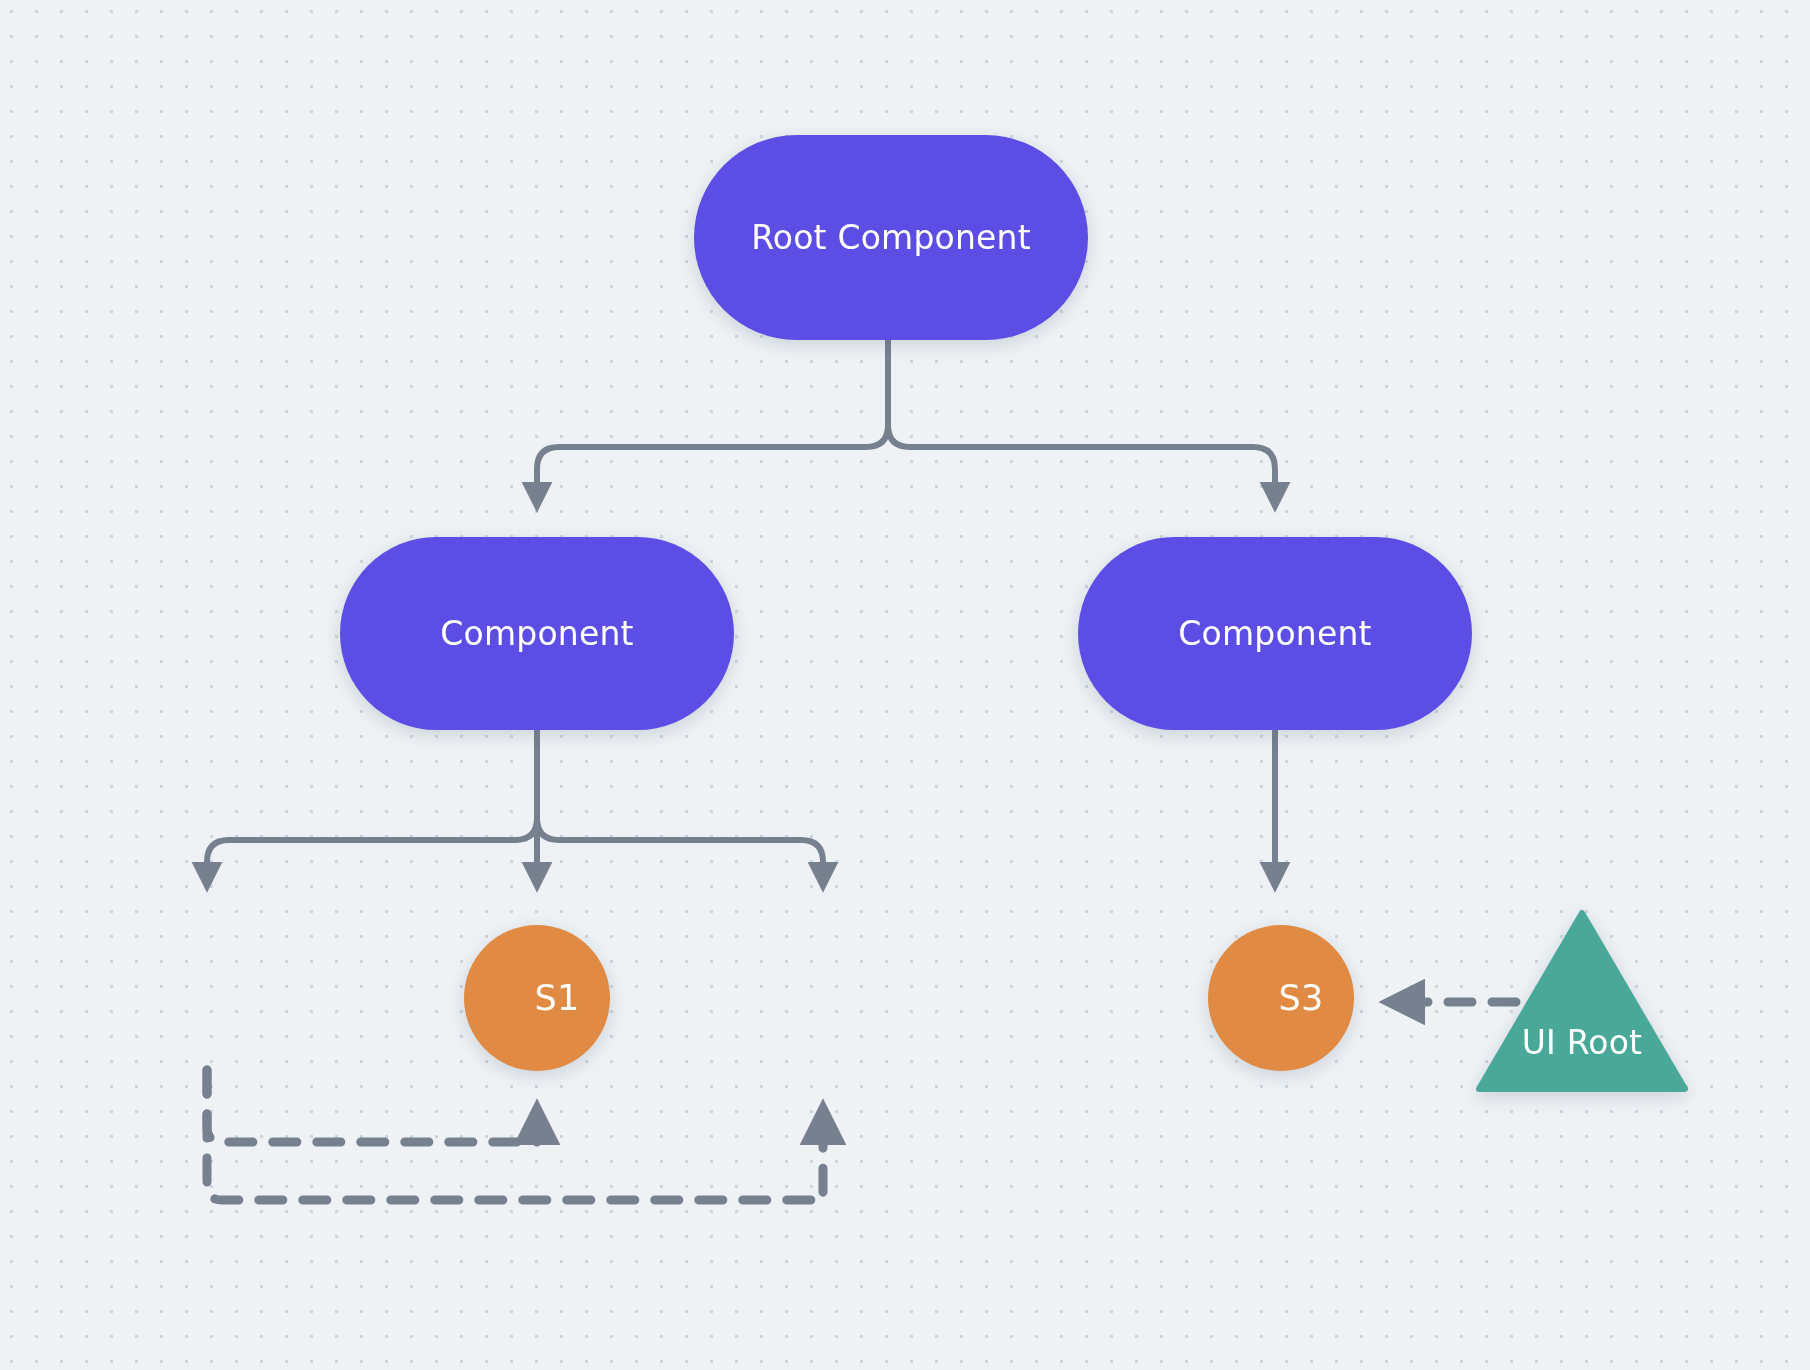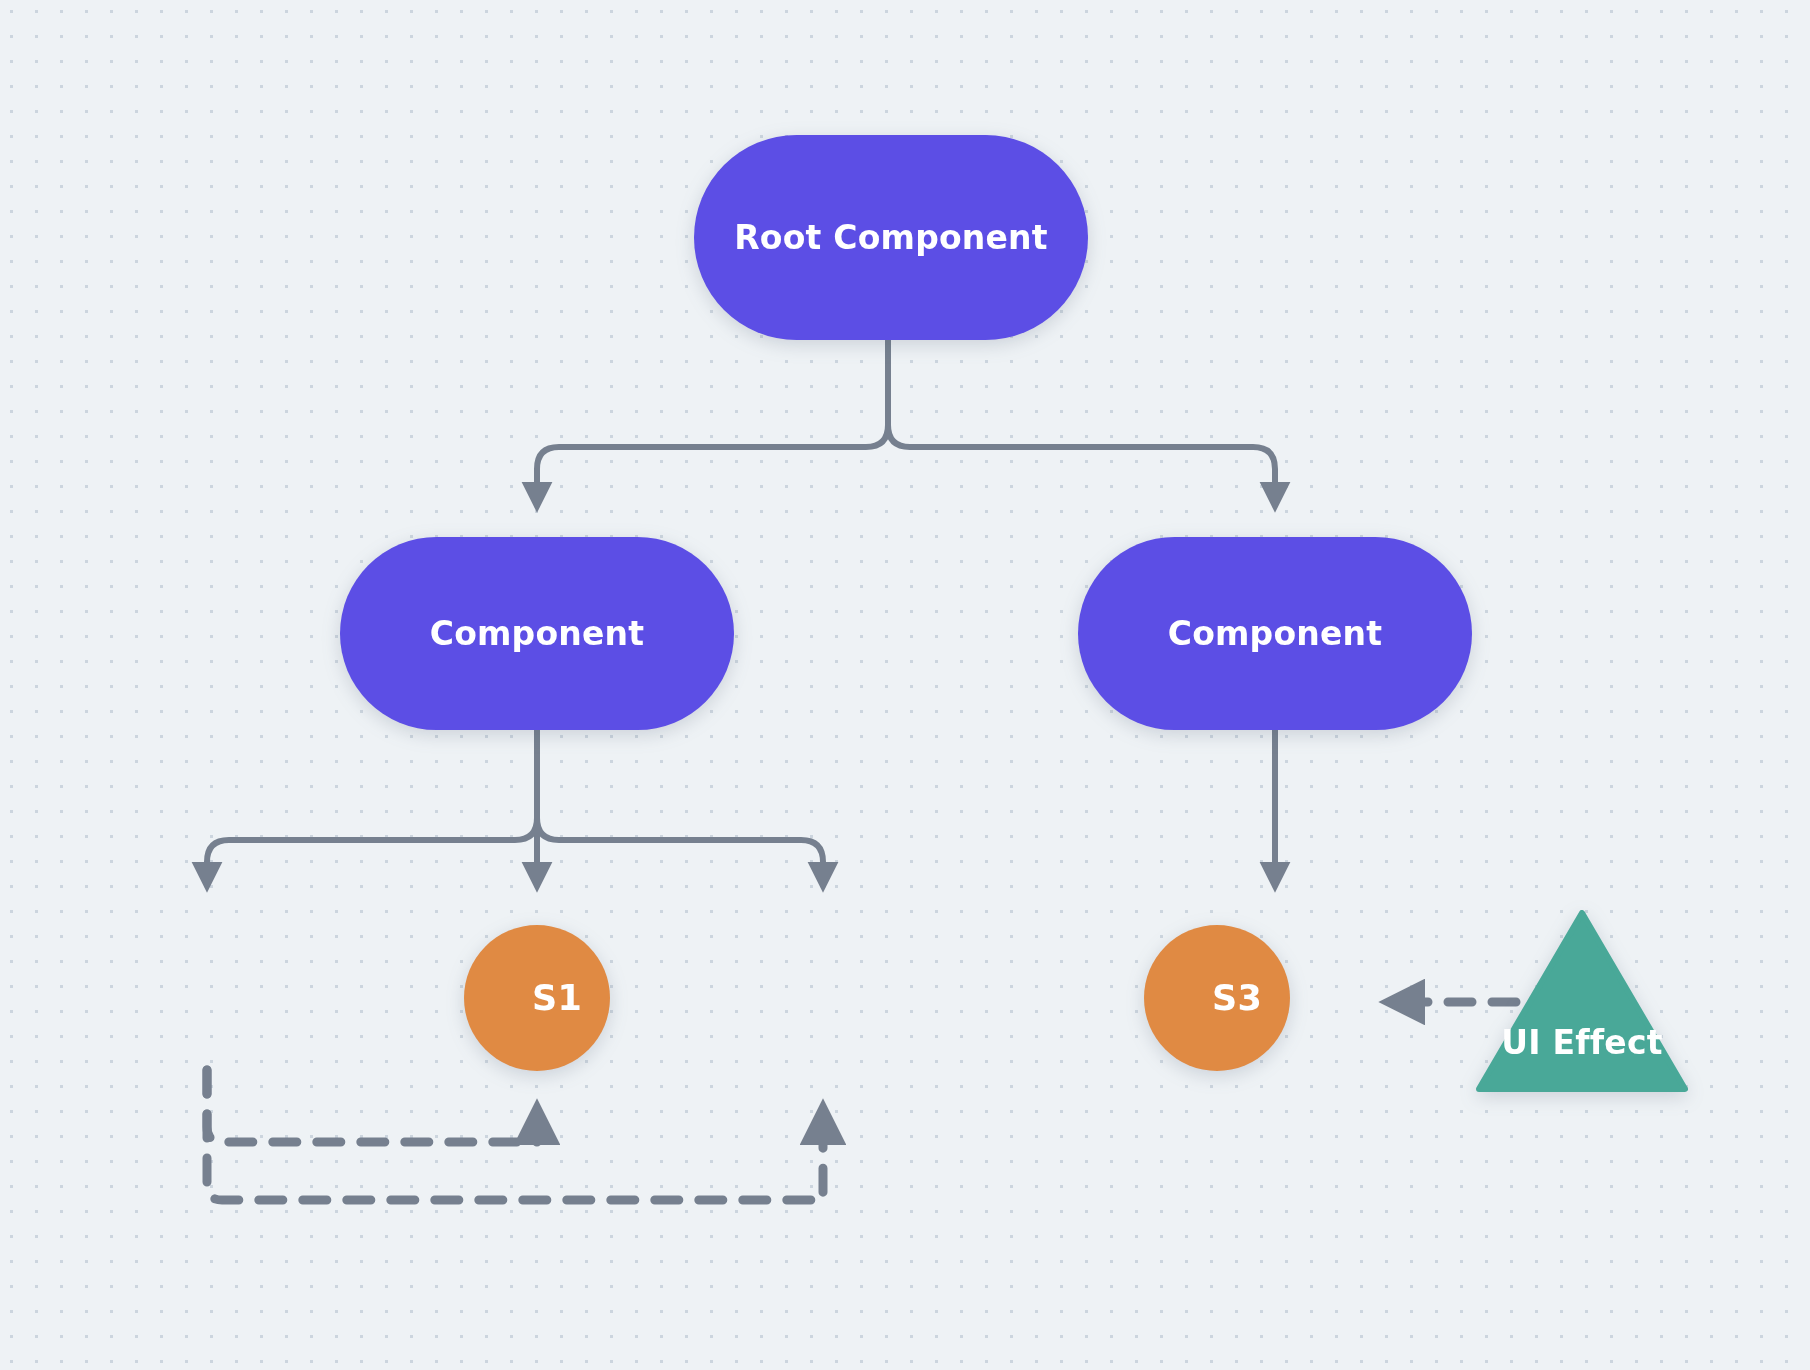--- a/index.html
+++ b/index.html
@@ -34,21 +34,21 @@
   }
   .node {
     position: absolute;
     display: flex;
     align-items: center;
     justify-content: center;
     box-sizing: border-box;
   }
   .node-label {
     color: #ffffff;
-    font-weight: 700;
+    font-weight: 400;
     letter-spacing: 0.2px;
     white-space: nowrap;
     pointer-events: none;
   }
   
   .pill {
     background: #5c4ee5;
     border-radius: 999px;
     filter: drop-shadow(0 5px 9px rgba(70, 85, 110, 0.20));
   }
@@ -142,24 +142,24 @@
   <div class="node pill" style="left:1078px; top:537px; width:394px; height:193px;">
     <span class="node-label">Component</span>
   </div>
 
 
   <div class="node circle" style="left:464px; top:925px; width:146px; height:146px;">
     <span class="node-label">S1</span>
   </div>
 
 
-  <div class="node circle" style="left:1144px; top:925px; width:146px; height:146px;">
+  <div class="node circle" style="left:1208px; top:925px; width:146px; height:146px;">
     <span class="node-label">S3</span>
   </div>
 
   <div class="triangle-wrap" style="left:1476px; top:910px; width:212px; height:182px;">
     <svg width="212" height="182" viewBox="0 0 212 182" xmlns="http://www.w3.org/2000/svg">
       <path d="M 106 3 L 209 179 L 3 179 Z" fill="#49a898" stroke="#49a898" stroke-width="6" stroke-linejoin="round"></path>
     </svg>
-    <span class="node-label" style="top:108px; height:48px;">UI Effect</span>
+    <span class="node-label" style="top:108px; height:48px;">UI Root</span>
   </div>
 
 </div>
 
 </body></html>

